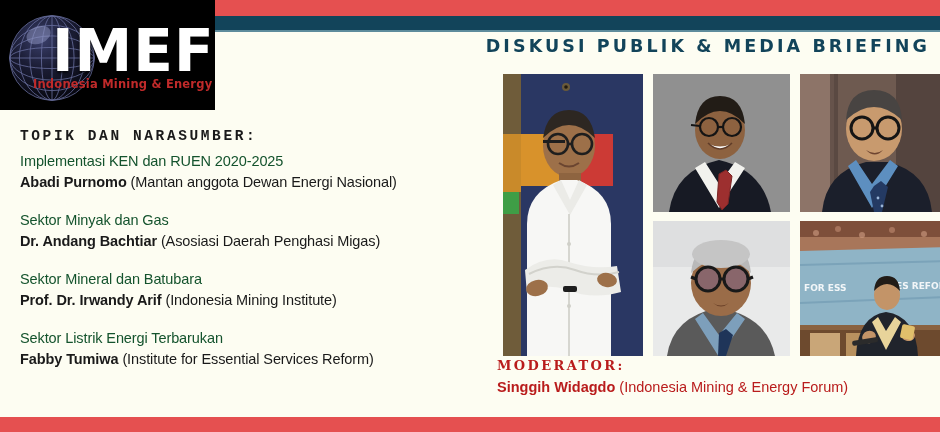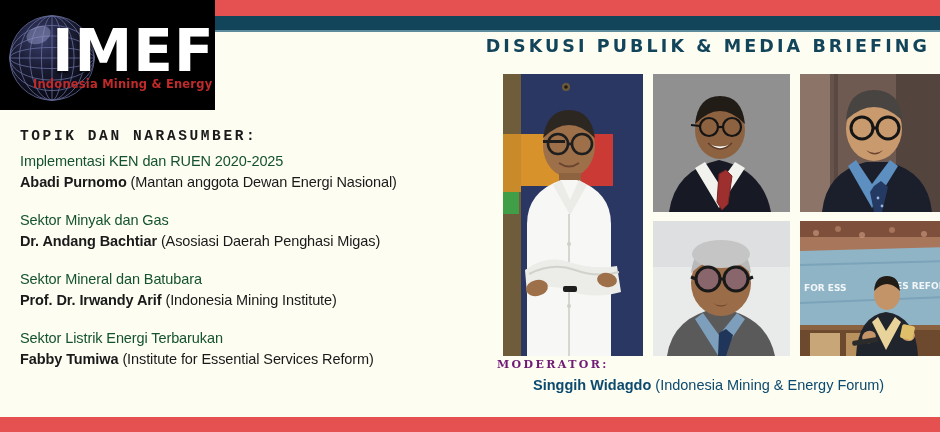--- a/index.html
+++ b/index.html
@@ -71,26 +71,26 @@
   .ph2{left:653px;top:74px;width:137px;height:138px;}
   .ph3{left:800px;top:74px;width:148px;height:138px;}
   .ph4{left:653px;top:221px;width:137px;height:135px;}
   .ph5{left:800px;top:221px;width:148px;height:135px;}
   .photo svg{display:block;width:100%;height:100%;}
 
   
   .mod-wrap{position:absolute;left:497px;top:358px;width:440px;}
   .mod-heading{
     font-family:"DejaVu Serif", serif;
-    font-weight:bold;font-size:11px;color:#701a75;
+    font-weight:bold;font-size:13px;color:#b91c1c;
     letter-spacing:2.4px;margin-bottom:6px;white-space:nowrap;
   }
   .mod-line{
     font-family:"Liberation Sans", sans-serif;
-    font-size:14.5px;color:#0c4a6e;white-space:nowrap;margin-left:36px;
+    font-size:14.5px;color:#b91c1c;white-space:nowrap;
   }
   .mod-line .nm{font-weight:bold;}
   .mod-line .af{font-weight:normal;}
 </style>
 </head>
 <body>
 
 <div class="poster">
 
   <div class="band-red-top"></div>

